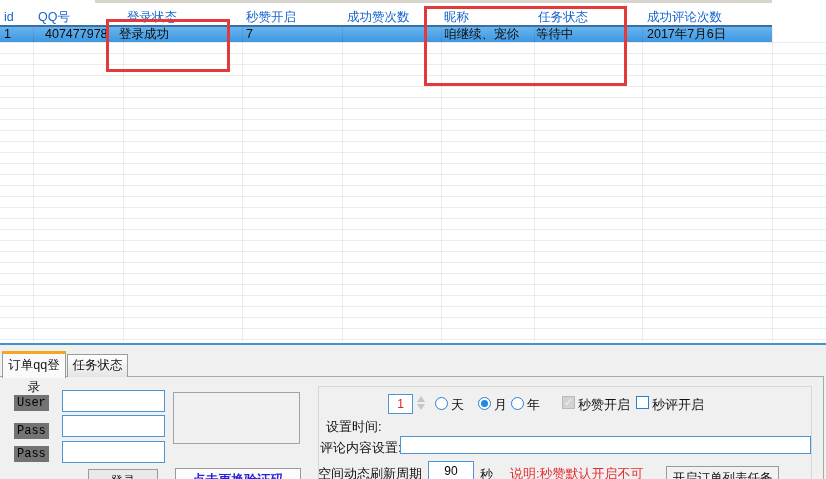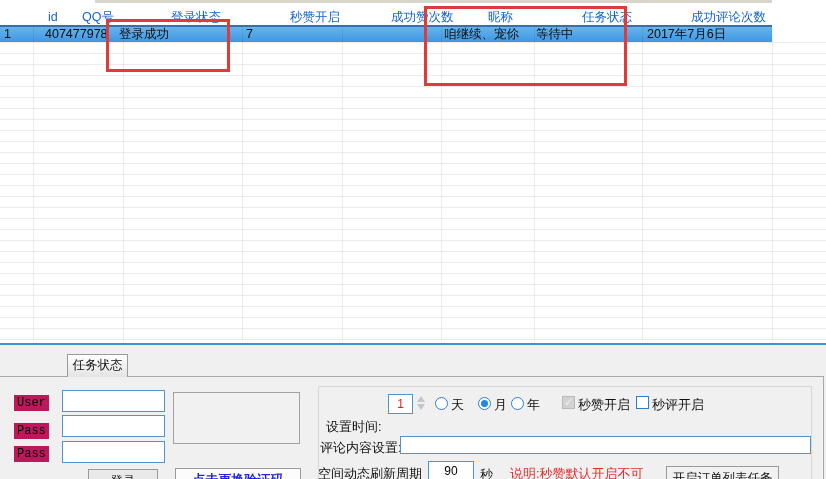--- a/index.html
+++ b/index.html
@@ -4,41 +4,41 @@
 <style>
   html,body{margin:0;padding:0;background:#888;}
   .screen{
     position:relative;width:826px;height:479px;background:#ffffff;
     font-family:"Liberation Sans","DejaVu Sans",sans-serif;font-size:12px;color:#111;
     overflow:hidden;
   }
   .abs{position:absolute;}
   
   .top-strip{left:95px;top:0;width:677px;height:3px;background:#d9d5cd;}
-  .hdr-label{top:9px;height:16px;line-height:16px;color:#1464cc;font-size:12.5px;white-space:nowrap;margin-left:44px;}
+  .hdr-label{top:9px;height:16px;line-height:16px;color:#1464cc;font-size:12.5px;white-space:nowrap;}
   .hdr-line{left:0;top:25px;width:772px;height:2px;background:#3a6ea5;}
   .sel-row{left:0;top:27px;width:772px;height:15px;background:linear-gradient(#68b4ec,#3e97e2);}
   .cell{top:0;height:15px;line-height:15px;color:#0b0b0b;font-size:12.5px;white-space:nowrap;position:absolute;}
   .grid-rows{left:0;top:42px;width:826px;height:299px;
     background:repeating-linear-gradient(to bottom,#ececec 0 1px,#ffffff 1px 11px);}
   .vline{top:27px;height:314px;width:1px;background:rgba(0,0,0,0.07);}
   .anno{border:3px solid #e03a3a;background:transparent;z-index:30;}
   
   .blue-div{left:0;top:343px;width:826px;height:2px;background:#3f93cd;}
   .lower{left:0;top:345px;width:826px;height:134px;background:#f0f0f0;}
   .pane-top{left:0;top:376px;width:824px;height:1px;background:#a8a8a8;}
   .pane-right{left:823px;top:376px;width:1px;height:103px;background:#a8a8a8;}
   .tab{box-sizing:border-box;text-align:center;font-size:12.5px;cursor:default;z-index:5;}
   .tab1{left:2px;top:351px;width:64px;height:27px;background:#fafafa;
     border:1px solid #9a9a9a;border-bottom:none;border-top:3px solid #f5a623;line-height:22px;}
   .tab2{left:67px;top:354px;width:61px;height:23px;background:linear-gradient(#ffffff,#e4e4e4);
     border:1px solid #9a9a9a;border-bottom:none;line-height:21px;}
   
   .fld-label{font-family:"Liberation Mono","DejaVu Sans Mono",monospace;font-size:12px;color:#000;
-    background:#be185d;padding:1px 3px;}
+    background:#737373;padding:1px 3px;}
   .txt{box-sizing:border-box;border:1px solid #4e93d2;background:#fff;font-size:12px;
     padding:1px 3px;outline:none;font-family:inherit;}
   .captcha{left:173px;top:392px;width:127px;height:52px;background:#f1f1f1;border:1px solid #a2a2a2;box-sizing:border-box;}
   .btn{box-sizing:border-box;border:1px solid #9a9a9a;background:#e9e9e9;text-align:center;font-size:12.5px;}
   .link-btn{background:#fcfcfc;color:#2323e0;font-weight:bold;font-size:13px;}
   
   .groupbox{left:318px;top:386px;width:494px;height:120px;border:1px solid #d7d7d7;box-sizing:border-box;}
   .lbl{font-size:13px;color:#111;white-space:nowrap;height:15px;line-height:15px;}
   .red{color:#e22d2d;}
   .spin{width:13px;height:20px;}
@@ -90,20 +90,21 @@
   <div class="abs vline" style="left:772px"></div>
 
   <div class="abs anno" style="left:106px;top:19px;width:118px;height:47px"></div>
   <div class="abs anno" style="left:424px;top:6px;width:197px;height:74px"></div>
 
   <div class="abs blue-div"></div>
   <div class="abs lower"></div>
   <div class="abs pane-top"></div>
   <div class="abs pane-right"></div>
 
+  <div class="abs tab tab1">订单qq登录</div>
   <div class="abs tab tab2">任务状态</div>
 
   <div class="abs fld-label" style="left:14px;top:395px">User</div>
   <div class="abs fld-label" style="left:14px;top:423px">Pass</div>
   <div class="abs fld-label" style="left:14px;top:446px">Pass</div>
 
   <input class="abs txt" style="left: 62px; top: 390px; width: 103px; height: 22px;" value="">
   <input class="abs txt" style="left: 62px; top: 415px; width: 103px; height: 22px;" type="password" value="">
   <input class="abs txt" style="left: 62px; top: 441px; width: 103px; height: 22px;" value="">
 

